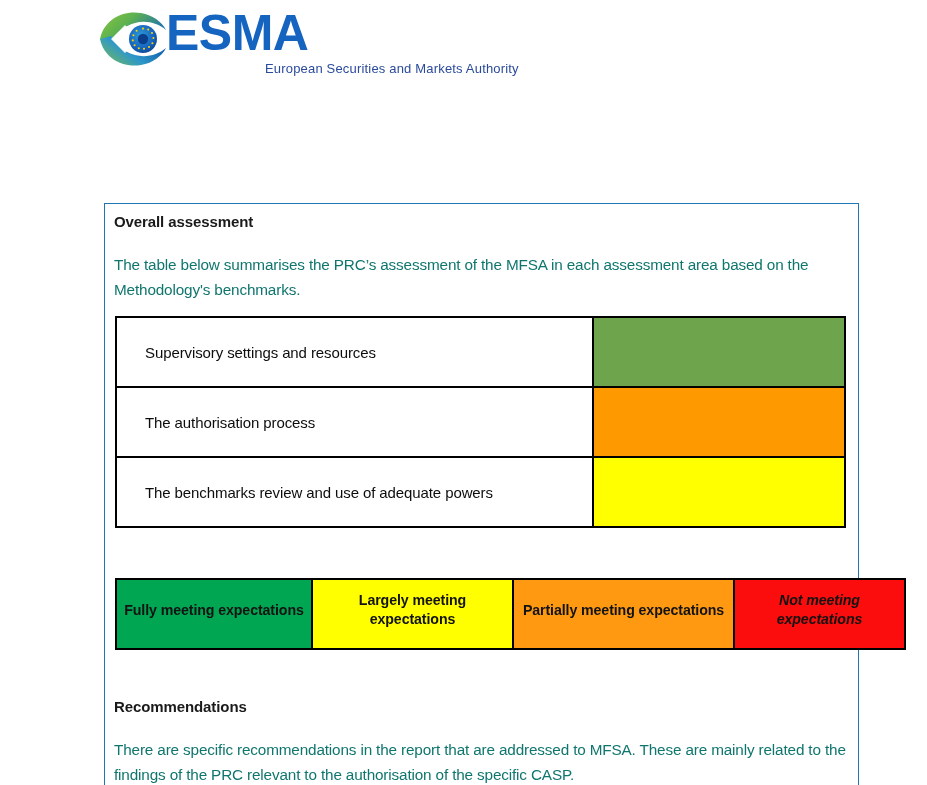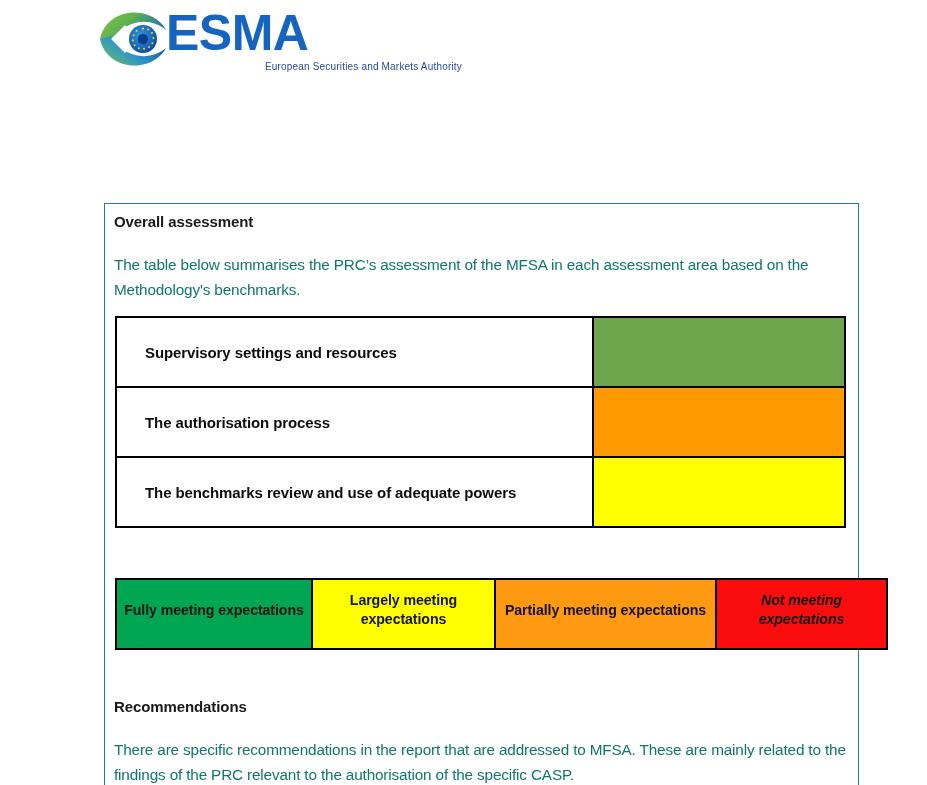--- a/index.html
+++ b/index.html
@@ -31,21 +31,21 @@
     position: absolute;
     left: 68px;
     top: 2px;
     width: 190px;
     height: 56px;
   }
   #logo-tagline {
     position: absolute;
     left: 167px;
     top: 57px;
-    font-size: 10px;
+    font-size: 13px;
     letter-spacing: 0.18px;
     color: #2a4a9c;
     white-space: nowrap;
     font-family: "Liberation Sans", sans-serif;
   }
 
   
   #content-panel {
     position: absolute;
     left: 104px;
@@ -90,21 +90,21 @@
   }
   #assessment-table tr { height: 70px; }
   #assessment-table td {
     border: 2.6px solid #000000;
     vertical-align: middle;
   }
   td.area-cell {
     width: 477px;
     padding: 0 0 0 28px;
     font-size: 15px;
-    font-weight: bold;
+    font-weight: normal;
     color: #0d0d0d;
     line-height: 21px;
     letter-spacing: -0.1px;
     background: #ffffff;
   }
   td.rating-cell { width: 252px; padding: 0; }
 
   
   #legend-table {
     position: absolute;
@@ -120,21 +120,21 @@
     text-align: center;
     vertical-align: middle;
     font-size: 14.2px;
     font-weight: bold;
     color: #131313;
     line-height: 19px;
     letter-spacing: -0.1px;
     padding: 0 4px 8px 4px;
   }
   #legend-table td.lg-0 { width: 196px; }
-  #legend-table td.lg-1 { width: 183px; }
+  #legend-table td.lg-1 { width: 201px; }
   #legend-table td.lg-2 { width: 221px; }
   #legend-table td.lg-3 { width: 171px; font-style: italic; }
 </style>
 </head>
 <body>
 
 <div id="logo-header">
 
   <svg id="logo-mark" viewBox="0 0 70 60" xmlns="http://www.w3.org/2000/svg">
     <defs>

